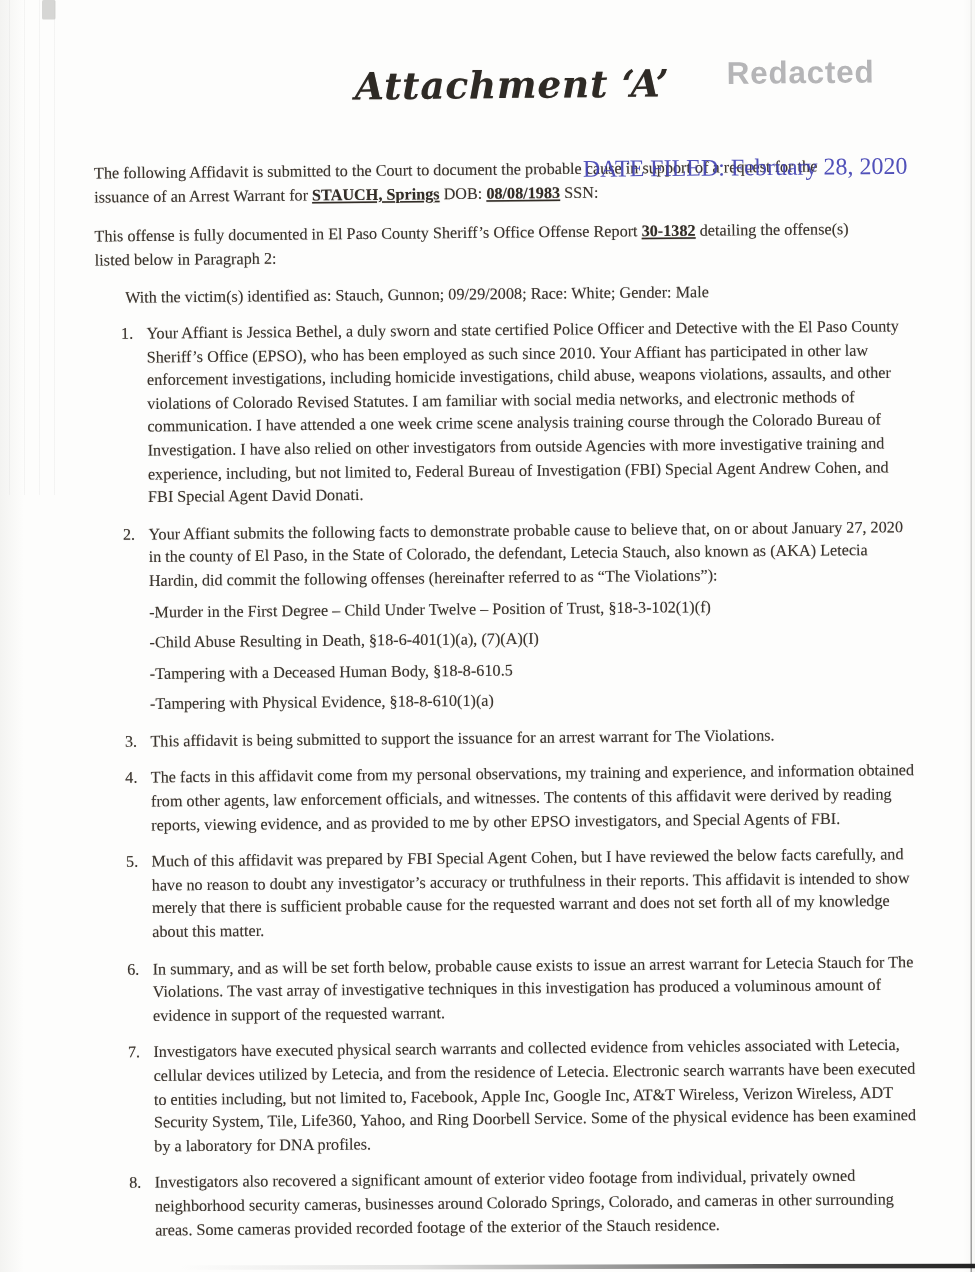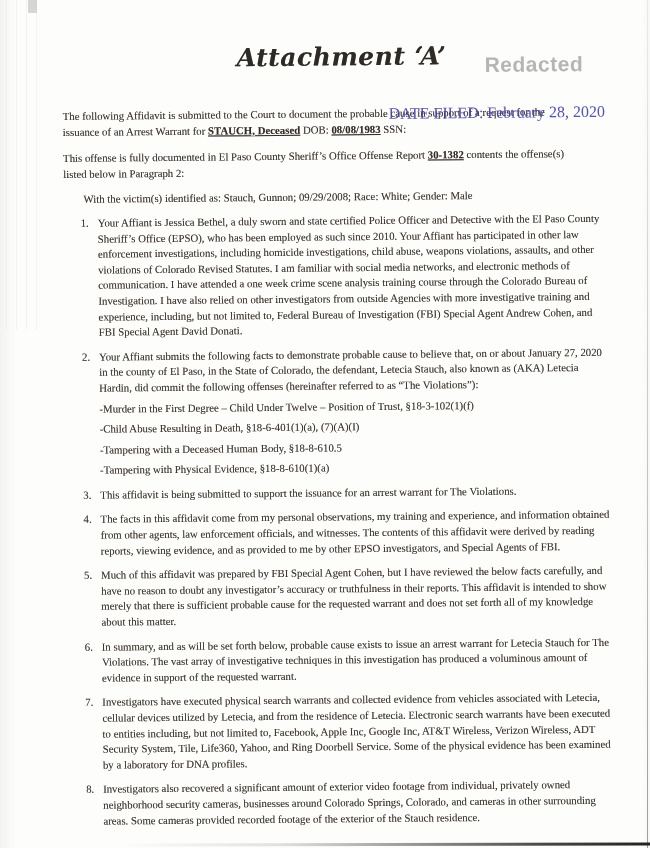--- a/index.html
+++ b/index.html
@@ -31,21 +31,21 @@
   }
   .title-row{position:relative;height:42px;margin-bottom:12px;}
   .doc-title{
     position:absolute;left:0;right:0;top:2px;text-align:center;
     font-family:"DejaVu Serif",serif;font-style:italic;font-weight:700;
     font-size:25px;letter-spacing:.5px;color:#2e2a25;transform:translateX(6px);
   }
   .redacted{
     position:absolute;right:26px;top:-4px;
     font-family:"Liberation Sans",sans-serif;font-size:21px;font-weight:600;
-    letter-spacing:.5px;color:#b5b5b7;text-shadow:none;margin-top:15px;
+    letter-spacing:.5px;color:#b5b5b7;text-shadow:none;
   }
   .para{margin:0;}
   .p1{position:relative;margin-top:17px;}
   .date-filed{
     position:absolute;left:326px;top:0;white-space:nowrap;
     color:#4343b4;text-shadow:none;opacity:.92;font-size:16px;
   }
   .p2{margin-top:11px;}
   .bu{font-weight:bold;text-decoration:underline;color:#322d27;}
   .victim{margin:10px 0 0 20px;}
@@ -66,26 +66,26 @@
 
   <div class="content">
 
     <div class="title-row">
       <div class="doc-title">Attachment ‘A’</div>
       <div class="redacted">Redacted</div>
     </div>
 
     <p class="para p1">
       <span>The following Affidavit is submitted to the Court to document the probable cause in support of a request for the</span><br>
-      <span>issuance of an Arrest Warrant for </span><span class="bu">STAUCH, Deceased</span><span> DOB: </span><span class="bu">08/08/1983</span><span>  SSN:</span>
+      <span>issuance of an Arrest Warrant for </span><span class="bu">STAUCH, Springs</span><span> DOB: </span><span class="bu">08/08/1983</span><span>  SSN:</span>
       <span class="date-filed">DATE FILED: February 28, 2020</span>
     </p>
 
     <p class="para p2">
-      <span>This offense is fully documented in El Paso County Sheriff’s Office Offense Report </span><span class="bu">30-1382</span><span> contents the offense(s)</span><br>
+      <span>This offense is fully documented in El Paso County Sheriff’s Office Offense Report </span><span class="bu">30-1382</span><span> detailing the offense(s)</span><br>
       <span>listed below in Paragraph 2:</span>
     </p>
 
     <p class="para victim">With the victim(s) identified as: Stauch, Gunnon; 09/29/2008; Race: White; Gender: Male</p>
 
     <div class="items">
 
       <div class="item">
         <span class="num">1.</span>
         <div class="txt">Your Affiant is Jessica Bethel, a duly sworn and state certified Police Officer and Detective with the El Paso County Sheriff’s Office (EPSO), who has been employed as such since 2010.  Your Affiant has participated in other law enforcement investigations, including homicide investigations, child abuse, weapons violations, assaults, and other violations of Colorado Revised Statutes.  I am familiar with social media networks, and electronic methods of communication.  I have attended a one week crime scene analysis training course through the Colorado Bureau of Investigation.  I have also relied on other investigators from outside Agencies with more investigative training and experience, including, but not limited to, Federal Bureau of Investigation (FBI) Special Agent Andrew Cohen, and FBI Special Agent David Donati.</div>

